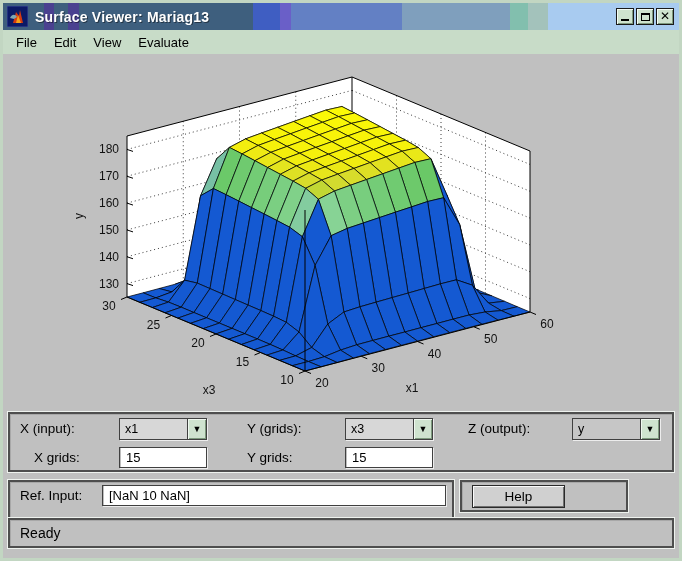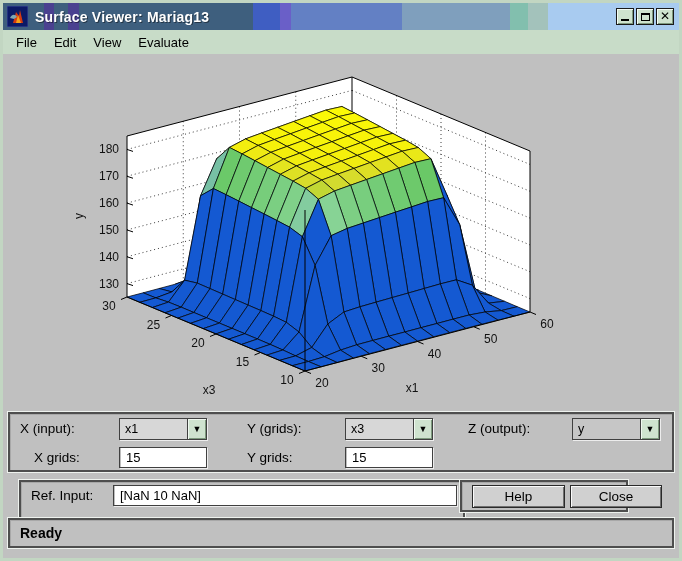--- a/index.html
+++ b/index.html
@@ -50,23 +50,23 @@
   .plot{position:absolute;left:0;top:51px;width:676px;height:352px;background:#c0c0c0;}
   .plot svg{display:block;}
   
   .lower{position:absolute;left:0;top:403px;width:676px;height:152px;background:#c0c0c0;}
   .etched{
     position:absolute;background:#c0c0c0;
     border:2px solid #4e4e4e;
     box-shadow:0 0 0 1px #eef2ee, inset 1px 1px 0 #a8a8a8;
   }
   .panel-main{left:5px;top:6px;width:666px;height:60px;}
-  .panel-ref{left:16px;top:74px;width:446px;height:48px;}
+  .panel-ref{left:5px;top:74px;width:446px;height:48px;}
   .panel-btns{left:457px;top:74px;width:168px;height:32px;}
-  .panel-status{left:5px;top:112px;width:666px;height:30px;font-weight:bold;}
+  .panel-status{left:5px;top:112px;width:666px;height:30px;}
   .lbl{position:absolute;font-size:13.5px;color:#000;white-space:nowrap;}
   
   .combo{position:absolute;height:22px;display:flex;border:1px solid #404040;
     box-shadow:1px 1px 0 #ededed;background:#d7d7d7;}
   .combo .field{flex:1 1 auto;font-size:12.5px;color:#000;padding:3px 0 0 5px;
     background:#d7d7d7;overflow:hidden;}
   .combo.dim .field{background:#c6c6c6;}
   .combo .drop{flex:0 0 19px;background:#cfe3cf;border-left:1px solid #404040;
     box-shadow:inset 1px 1px 0 #f0f8f0, inset -1px -1px 0 #7e9a7e;
     display:flex;align-items:center;justify-content:center;font-size:9px;color:#000;cursor:default;}
@@ -403,20 +403,19 @@
       <div class="tinput" style="left:335px;top:33px;width:88px">15</div>
     </div>
 
     <div class="etched panel-ref">
       <span class="lbl" style="left:10px;top:6px">Ref. Input:</span>
       <div class="tinput" style="left:92px;top:3px;width:344px">[NaN 10 NaN]</div>
     </div>
 
     <div class="etched panel-btns">
       <div class="btn" style="left:10px;top:3px;width:93px">Help</div>
-      <div class="btn" style="left:108px;top:3px;width:92px">Close</div>
     </div>
 
     <div class="etched panel-status">
       <span class="lbl" style="left:10px;top:5px;font-size:14px">Ready</span>
     </div>
   </div>
 </div>
 
 </body></html>

